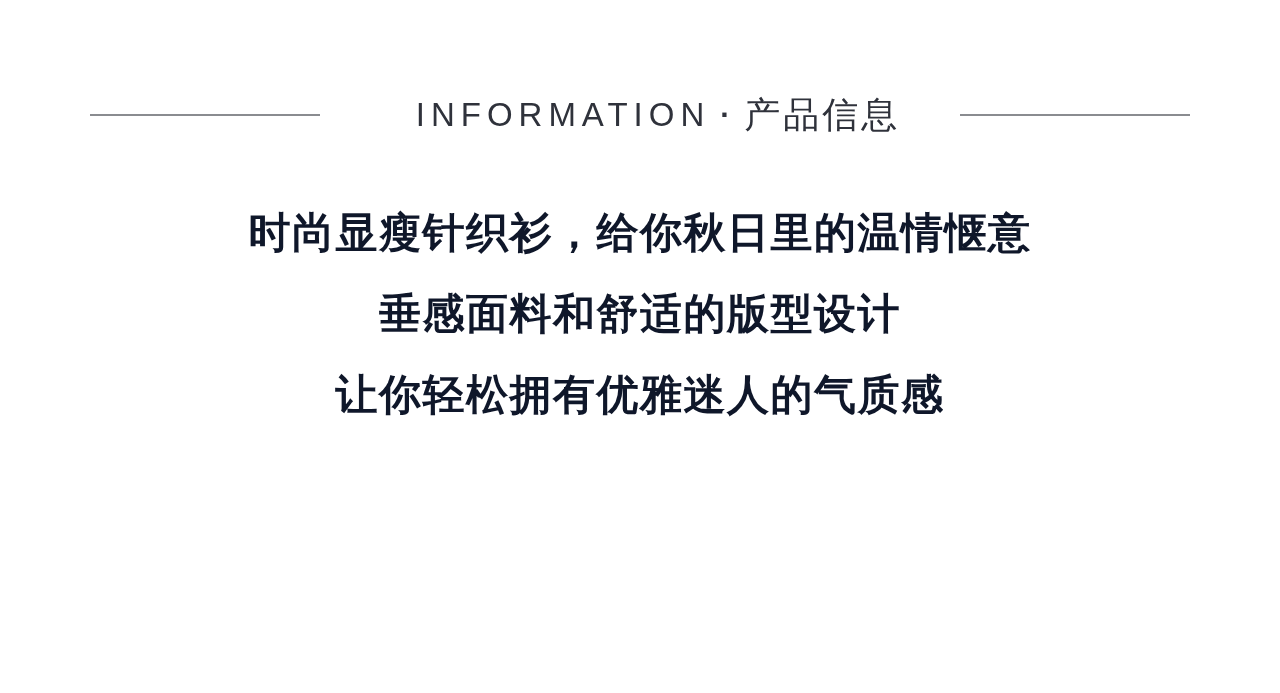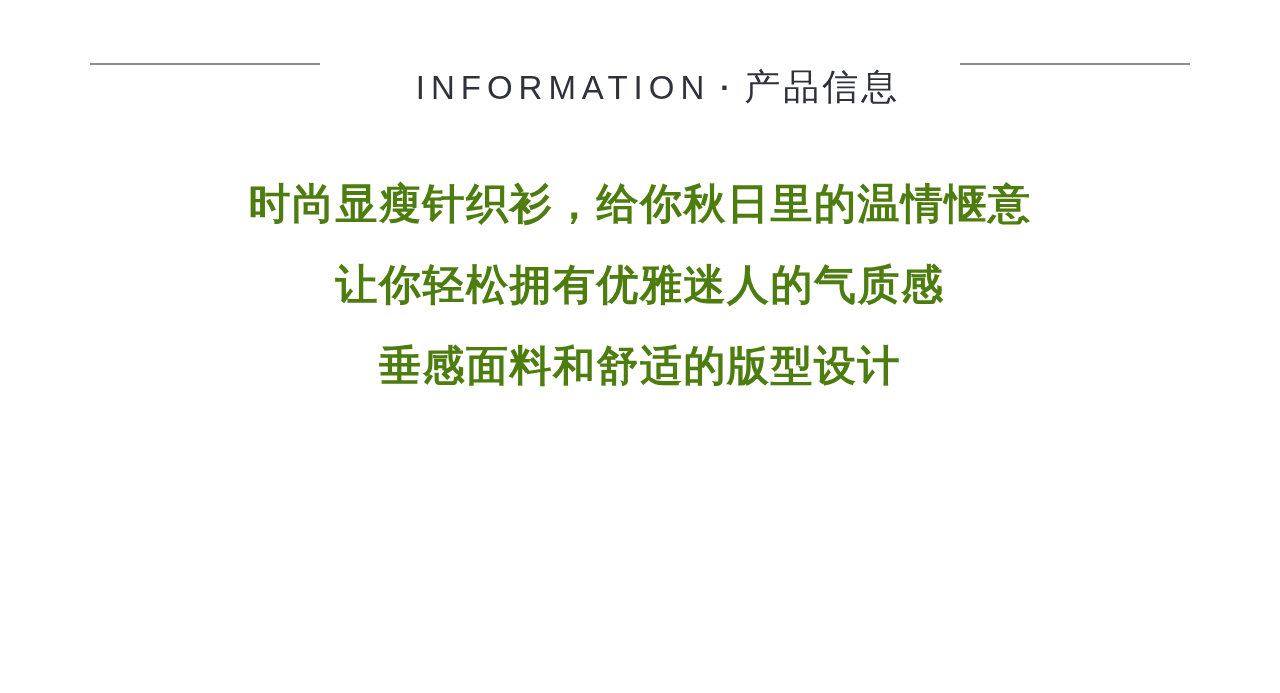--- a/index.html
+++ b/index.html
@@ -14,23 +14,23 @@
     font-family: "Liberation Sans", "DejaVu Sans", sans-serif;
   }
   .page {
     width: 100%;
     height: 100%;
     background: #ffffff;
   }
   
   .header {
     display: flex;
-    align-items: flex-start;
+    align-items: center;
     justify-content: center;
-    padding-top: 63px;
+    padding-top: 92px;
     height: 46px;
   }
   .divider {
     display: inline-block;
     width: 230px;
     height: 2px;
     background: #8a8c90;
   }
   .header-text {
     display: inline-flex;
@@ -62,38 +62,38 @@
   .description {
     margin-top: 54px;
     text-align: center;
   }
   .description p {
     margin: 0;
     font-size: 42px;
     line-height: 81px;
     font-weight: 700;
     letter-spacing: 1.5px;
-    color: #4d7c0f;
+    color: #0f172a;
     white-space: nowrap;
   }
 </style>
 </head>
 <body>
 
 <div class="page">
 
   <div class="header">
     <span class="divider"></span>
     <span class="header-text">
       <span class="title-en">INFORMATION</span>
       <span class="title-dot">·</span>
       <span class="title-zh">产品信息</span>
     </span>
     <span class="divider"></span>
   </div>
 
   <div class="description">
     <p>时尚显瘦针织衫，给你秋日里的温情惬意</p>
+    <p>垂感面料和舒适的版型设计</p>
     <p>让你轻松拥有优雅迷人的气质感</p>
-    <p>垂感面料和舒适的版型设计</p>
   </div>
 
 </div>
 
 </body></html>

